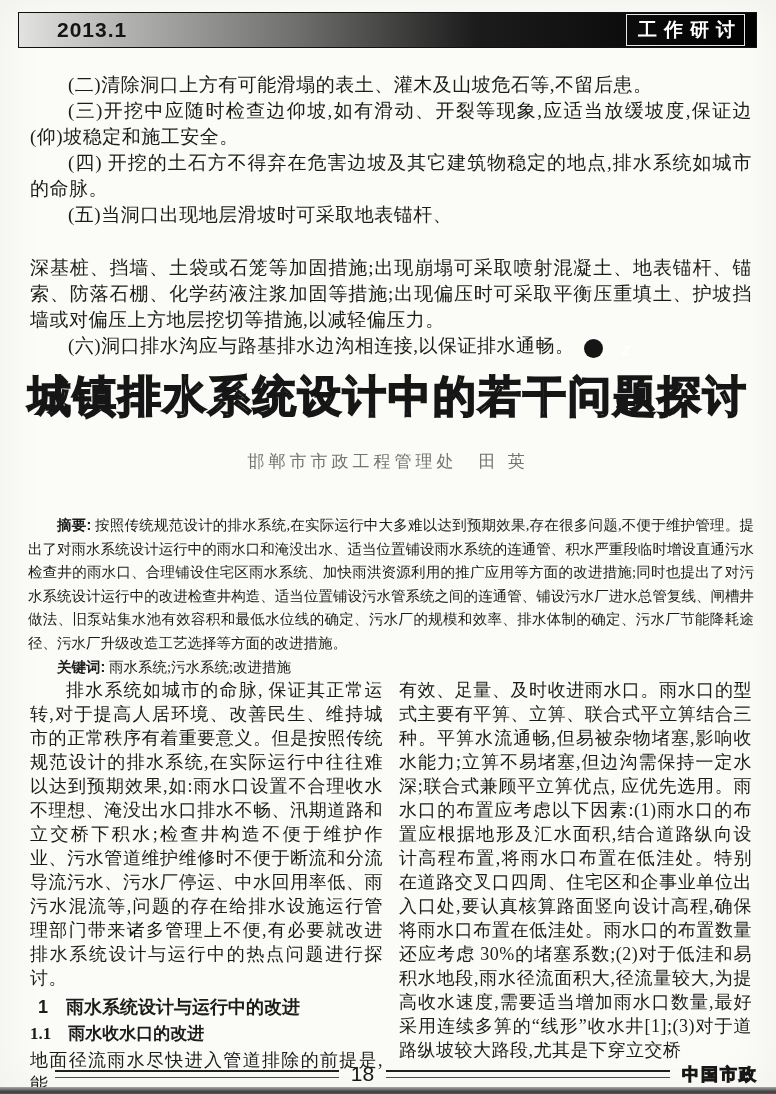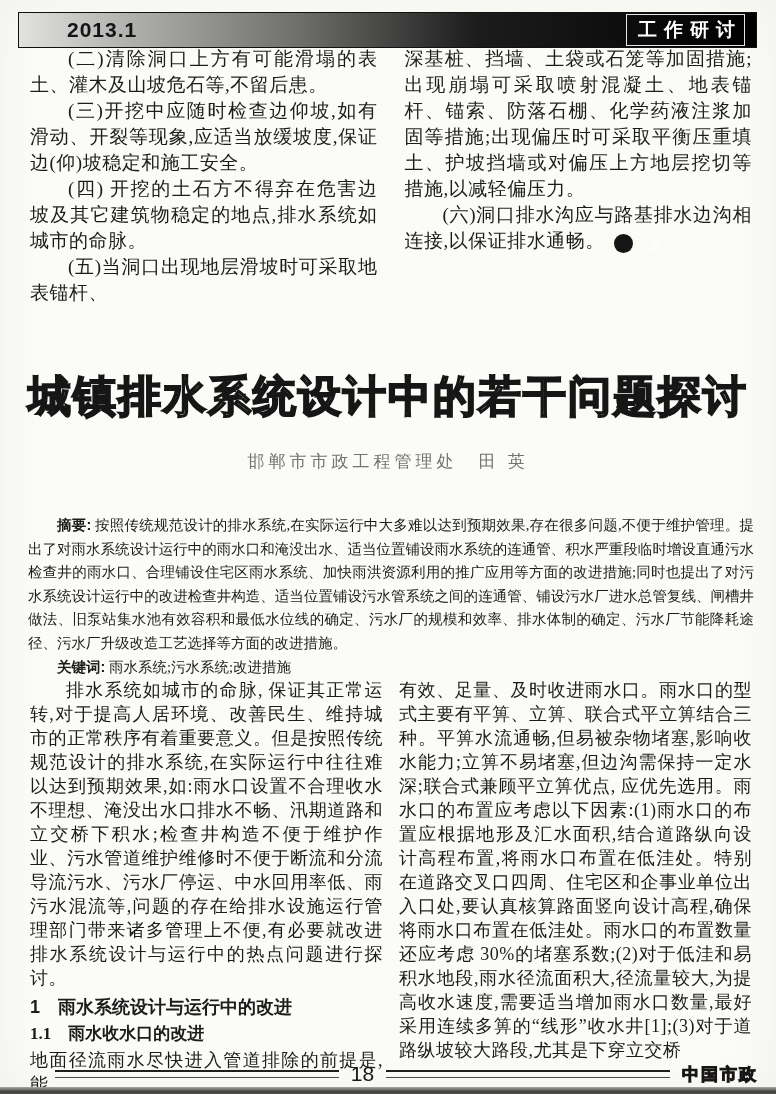--- a/index.html
+++ b/index.html
@@ -8,40 +8,39 @@
     background:#fbfbf8; color:#1c1c1c; overflow:hidden;
     font-family:"Liberation Serif","DejaVu Serif",serif;
     box-shadow: inset 0 0 50px rgba(0,0,0,0.05);
   }
   
   .header-bar {
     position:absolute; top:12px; left:18px; right:19px; height:34px;
     background: linear-gradient(90deg,#e2e2e0 0%,#b9b9b7 12%,#6e6e6c 38%,#1c1c1c 62%,#000 100%);
     display:flex; align-items:center; justify-content:space-between;
     border:1px solid #111;
-    padding-left:10px;
   }
   .issue {
     margin-left:38px; font-family:"Liberation Sans","DejaVu Sans",sans-serif;
     font-weight:bold; font-size:21px; color:#141414; letter-spacing:1px;
   }
   .section-label {
     margin-right:11px; color:#ffffff; font-family:"Liberation Sans","DejaVu Sans",sans-serif;
     font-weight:bold; font-size:19px; letter-spacing:7px;
     padding:2px 2px 2px 11px; border:1px solid rgba(255,255,255,0.9);margin-left:6px;
   }
   
-  .top-columns { position:absolute; top:46px; left:30px; width:722px; display:flex; gap:27px; }
+  .top-columns { position:absolute; top:72px; left:30px; width:722px; display:flex; gap:27px;flex-direction:column; }
   .body-columns { position:absolute; top:678px; left:30px; width:722px; display:flex; gap:16px; }
   .col { flex:1; min-width:0; }
   .para { margin:0; font-size:19px; line-height:26px; text-align:justify;
           text-justify:inter-ideograph; letter-spacing:0.5px; }
   .para.indent { text-indent:2em; }
   .body-columns .para { font-size:18px; line-height:24px; }
-  .h1 { margin:5px 0 3px; font-family:"Liberation Sans","DejaVu Sans",sans-serif;
+  .h1 { margin:5px 8px 3px; font-family:"Liberation Sans","DejaVu Sans",sans-serif;
         font-weight:bold; font-size:18px; line-height:24px; }
   .h2 { margin:0 0 2px; font-size:17px; line-height:24px; font-weight:bold; }
   
   .endmark {
     display:inline-block; width:19px; height:19px; border-radius:50%;
     background:#151515; vertical-align:-3px; margin-left:4px;
     text-align:center; line-height:19px;
   }
   .endmark-glyph {
     color:#fff; font-family:"Liberation Sans","DejaVu Sans",sans-serif;

